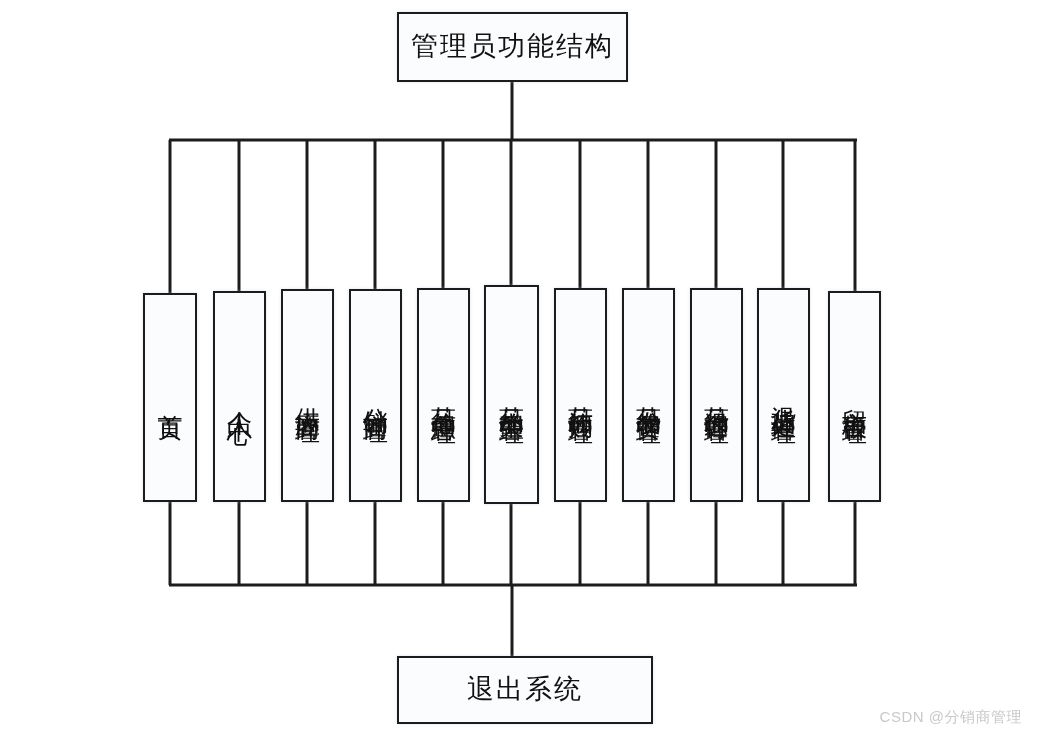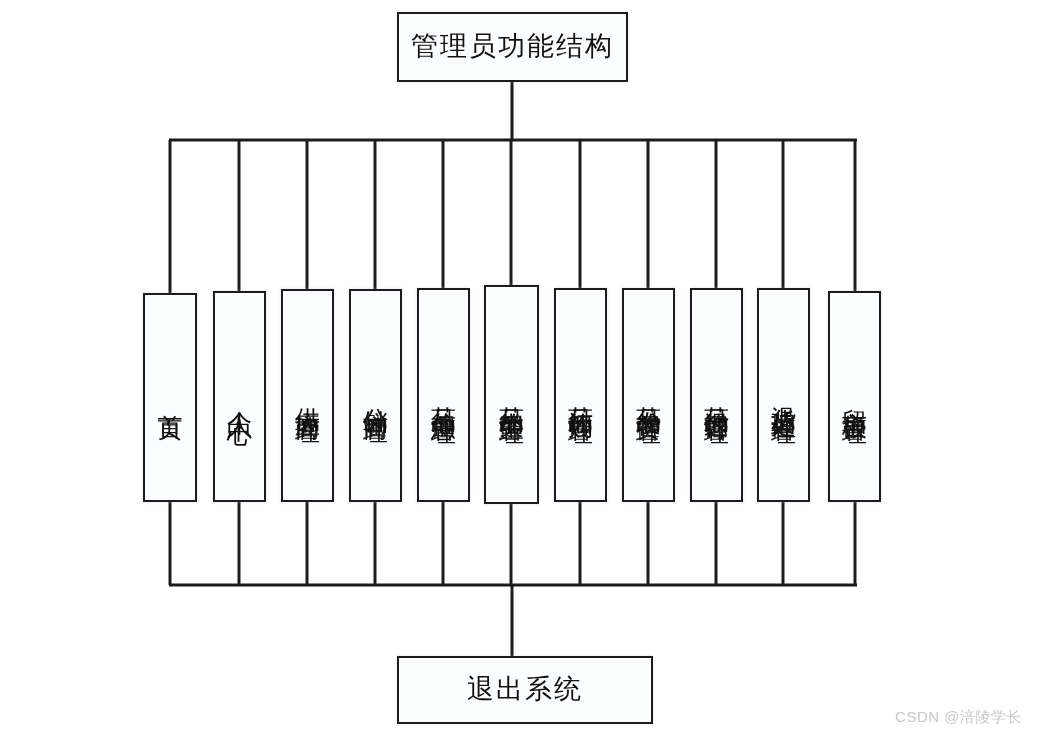--- a/index.html
+++ b/index.html
@@ -144,15 +144,15 @@
       </div>
       <div class="node leaf" style="left: 828px; top: 291px; width: 53px; height: 211px;">
         <span class="label">留言板管理</span>
       </div>
     </div>
 
   <div class="node exit" style="left: 397px; top: 656px; width: 256px; height: 68px;">
     <span class="label">退出系统</span>
   </div>
 
-  <div class="watermark">CSDN @涪陵学长</div>
+  <div class="watermark">CSDN @分销商管理</div>
 
 </div>
 
 </body></html>

